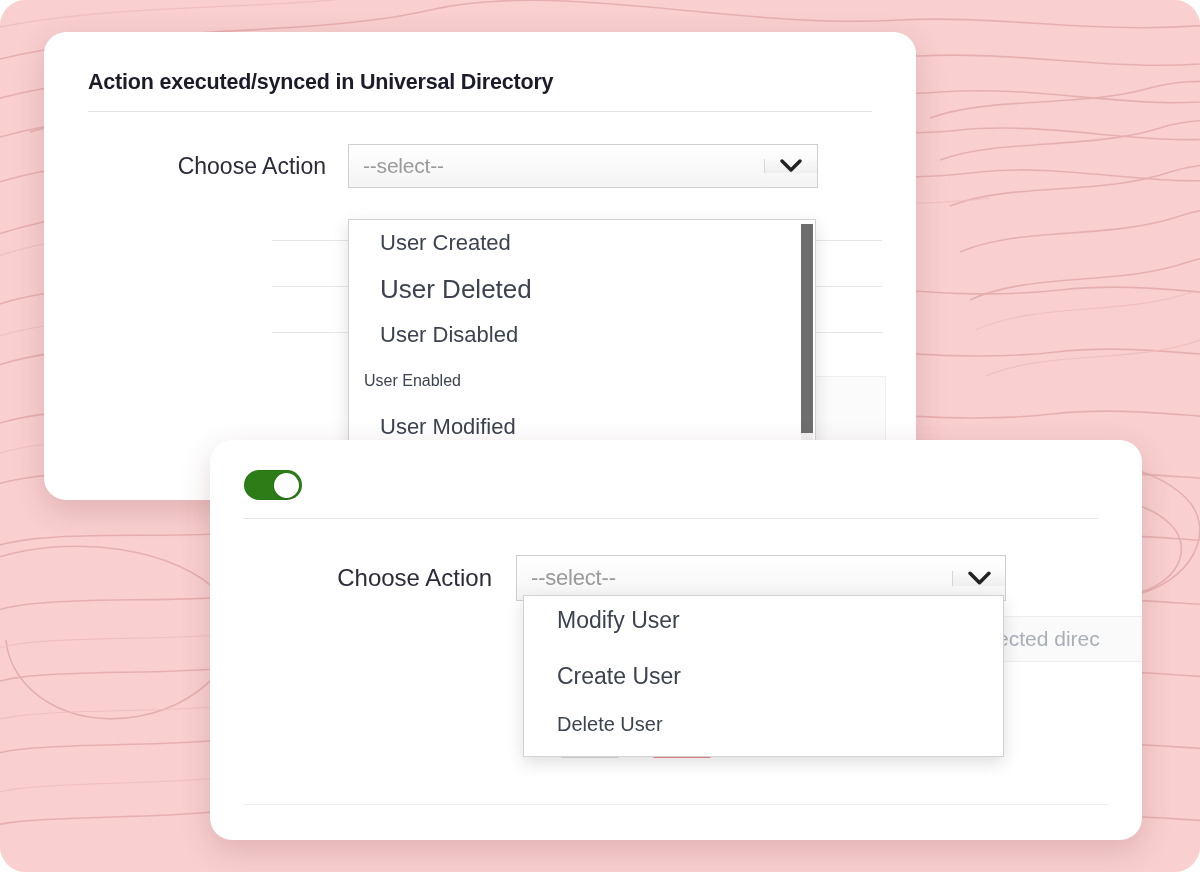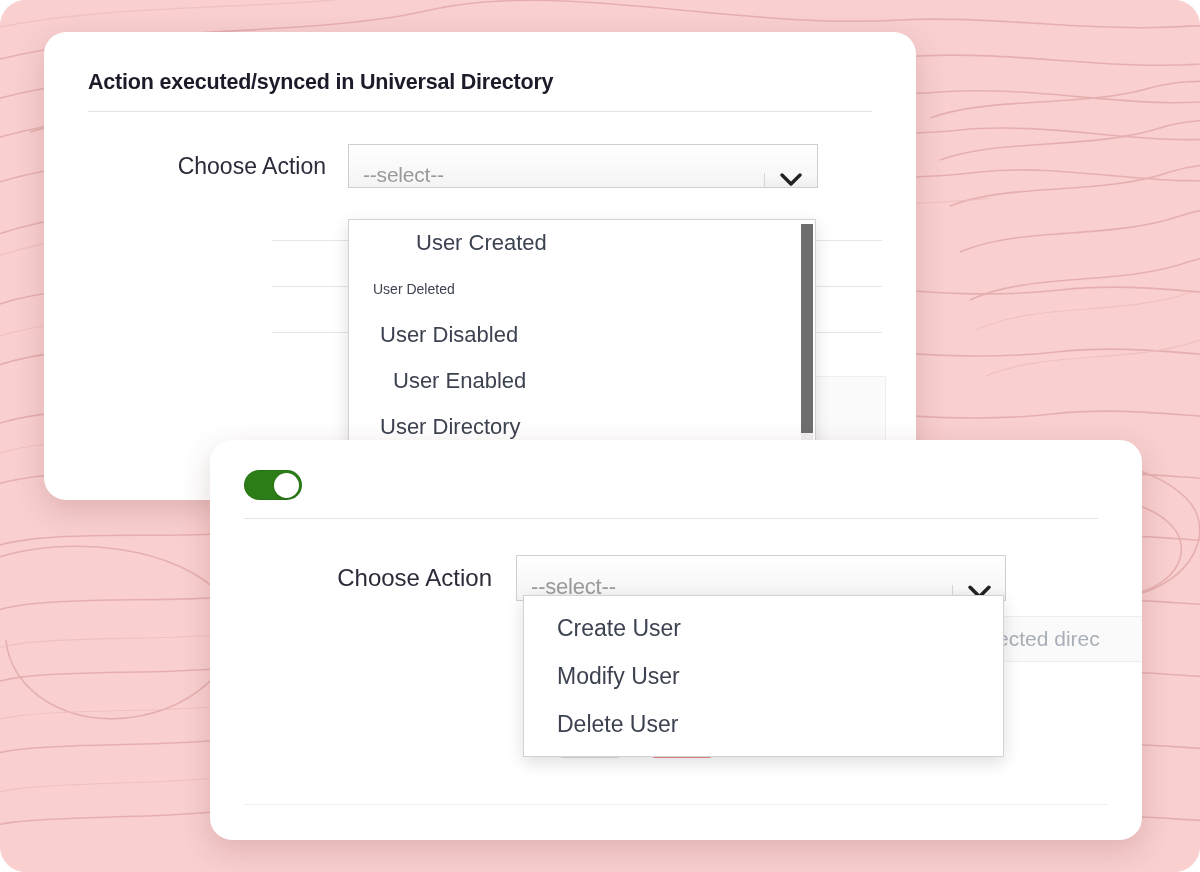--- a/index.html
+++ b/index.html
@@ -105,21 +105,21 @@
   .field-label {
     color: #2b2b3a;
     white-space: nowrap;
     text-align: right;
   }
 
   
   .select {
     position: relative;
     display: flex;
-    align-items: flex-end;
+    align-items: center;
     border: 1px solid #cfcfcf;
     background: linear-gradient(#ffffff, #f4f4f4);
     box-sizing: border-box;
   }
   .select .value {
     flex: 1;
     display: flex;
     align-items: center;
     padding-left: 14px;
     color: #9a9a9a;
@@ -269,25 +269,25 @@
         <div class="value">--select--</div>
         <div class="arrow-box">
           <svg class="chev" width="22" height="14" viewBox="0 0 22 14" aria-hidden="true">
             <path d="M2,2 L11,11 L20,2" fill="none" stroke="#222222" stroke-width="3.4" stroke-linecap="round" stroke-linejoin="round"></path>
           </svg>
         </div>
       </div>
     </div>
 
     <div class="dropdown" style="left:304px; top:187px; width:468px; height:249px;">
-      <div class="dd-item" style="height:46px; padding-left:31px; font-size:22px;margin-left:36px;">User Created</div>
-      <div class="dd-item" style="height:46px; padding-left:24px; font-size:14px;">User Deleted</div>
+      <div class="dd-item" style="height:46px; padding-left:31px; font-size:22px;">User Created</div>
+      <div class="dd-item" style="height:46px; padding-left:31px; font-size:26px;">User Deleted</div>
       <div class="dd-item" style="height:46px; padding-left:31px; font-size:22px;">User Disabled</div>
-      <div class="dd-item" style="height:46px; padding-left:44px; font-size:22px;">User Enabled</div>
-      <div class="dd-item" style="height:46px; padding-left:31px; font-size:22px;">User Directory</div>
+      <div class="dd-item" style="height:46px; padding-left:15px; font-size:16px;">User Enabled</div>
+      <div class="dd-item" style="height:46px; padding-left:31px; font-size:22px;">User Modified</div>
       <div class="dd-scrollbar" style="top:4px; height:241px;">
         <div class="dd-thumb" style="top:0px; height:209px;"></div>
       </div>
     </div>
 
   </div>
 
   <div class="card" id="card-bottom">
 
     <div class="ghost-input" style="left:772px; top:176px; width:200px; height:44px; padding-left:14px; font-size:21px;">
@@ -311,20 +311,20 @@
         <div class="value">--select--</div>
         <div class="arrow-box">
           <svg class="chev" width="23" height="15" viewBox="0 0 22 14" aria-hidden="true">
             <path d="M2,2 L11,11 L20,2" fill="none" stroke="#222222" stroke-width="3.4" stroke-linecap="round" stroke-linejoin="round"></path>
           </svg>
         </div>
       </div>
     </div>
 
     <div class="dropdown" style="left:313px; top:155px; width:481px; height:162px;">
+      <div class="dd-item" style="height:48px; padding-left:33px; font-size:23px;">Modify User</div>
       <div class="dd-item" style="height:48px; padding-left:33px; font-size:23px; margin-top:8px;">Create User</div>
-      <div class="dd-item" style="height:48px; padding-left:33px; font-size:23px;">Modify User</div>
-      <div class="dd-item" style="height:48px; padding-left:33px; font-size:23px;">Delete User</div>
+      <div class="dd-item" style="height:48px; padding-left:33px; font-size:20px;">Delete User</div>
     </div>
 
   </div>
 
 </div>
 
 </body></html>

